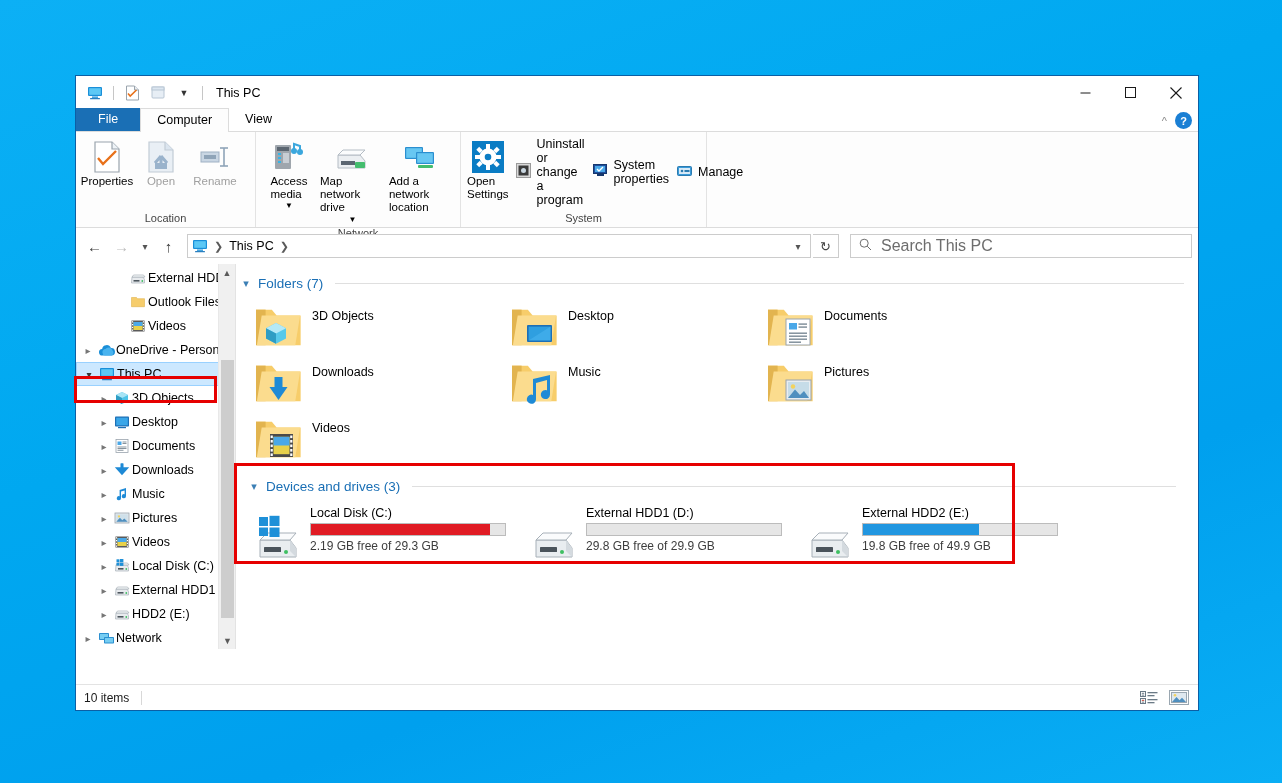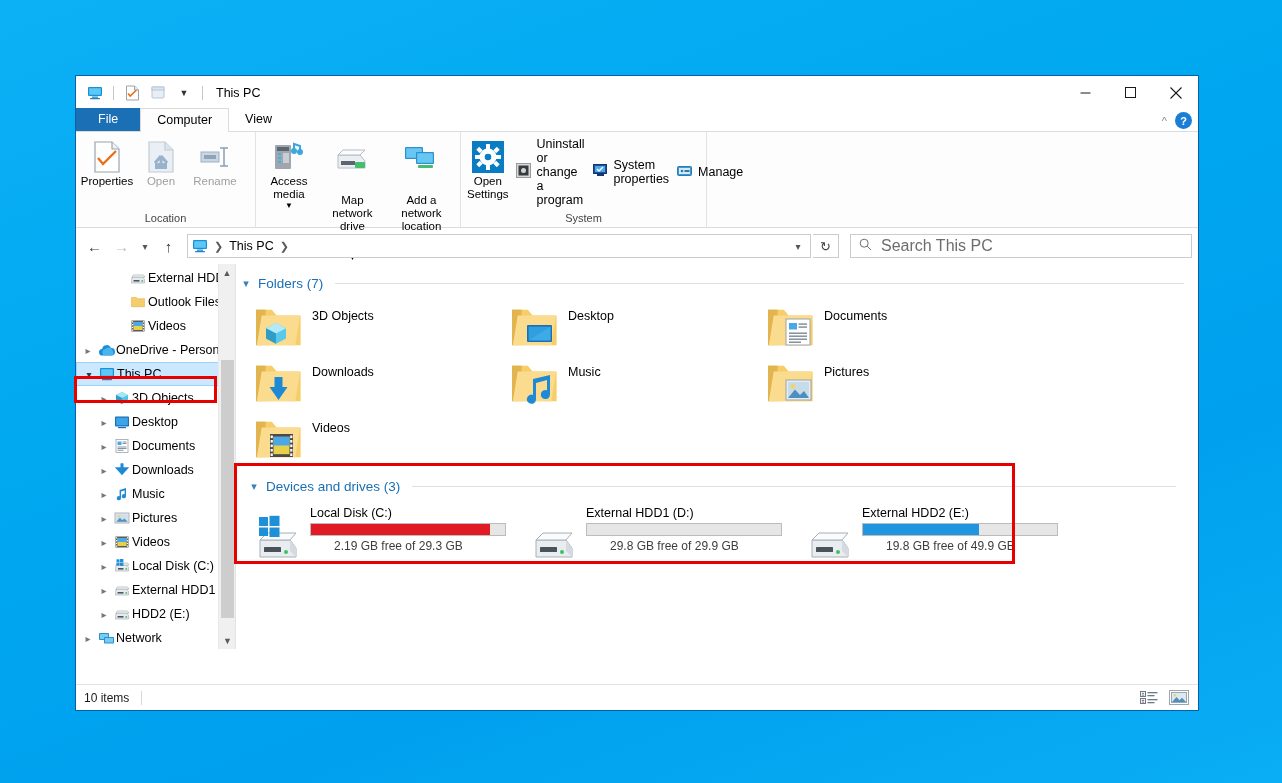--- a/index.html
+++ b/index.html
@@ -77,24 +77,24 @@
     display: flex; flex-direction: column; justify-content: space-between;
     border-right: 1px solid #e3e3e3; padding-top: 4px;
   }
   .rgroup-items { display: flex; align-items: flex-start; padding: 0 4px; flex: 1; }
   .rgroup-label {
     font-size: 11px; color: #444; text-align: center; padding-bottom: 3px;
   }
   .rbtn {
     display: flex; flex-direction: column; align-items: center;
     width: 54px; padding: 3px 2px; font-size: 11.5px; color: #000;
-    text-align: center; line-height: 1.15;
+    text-align: left; line-height: 1.15;
   }
   .rbtn.w62 { width: 62px; }
-  .rbtn.w74 { width: 74px; gap: 19px; }
+  .rbtn.w74 { width: 74px; }
   .rbtn.disabled { color: #a0a0a0; }
   .rbtn .ico { height: 34px; display: flex; align-items: flex-end; justify-content: center; margin-bottom: 2px; }
   .rbtn .lbl { white-space: pre-line; }
   .caret { font-size: 8px; }
 
   .sysitems { display: flex; flex-direction: row; justify-content: center; padding-left: 2px; gap: 2px; }
   .sysitem { display: flex; align-items: center; gap: 6px; font-size: 12.5px; color: #000; padding: 1px 3px; }
 
   
   .addrbar {
@@ -190,21 +190,21 @@
   }
   .drive-item { display: flex; gap: 8px; }
   .drive-item .dico { width: 48px; height: 48px; flex: none; margin-top: 10px; }
   .drive-info { display: flex; flex-direction: column; gap: 3px; padding-top: 2px; }
   .drive-name { font-size: 12.5px; color: #000; }
   .dbar {
     width: 196px; height: 13px; background: #e6e6e6; border: 1px solid #bcbcbc;
     position: relative; overflow: hidden;
   }
   .dbar-fill { height: 100%; }
-  .drive-sub { font-size: 12px; color: #3d3d3d; margin-left: 24px; }
+  .drive-sub { font-size: 12px; color: #3d3d3d; }
 
   
   .hl-box { position: absolute; border: 3px solid #e60000; pointer-events: none; }
   #hl-thispc { left: 74px; top: 376px; width: 143px; height: 27px; }
   #hl-drives { left: 234px; top: 463px; width: 781px; height: 101px; }
 
   
   .statusbar {
     height: 26px; border-top: 1px solid #e3e3e3; background: #fff;
     display: flex; align-items: center; padding: 0 8px; flex: none;

